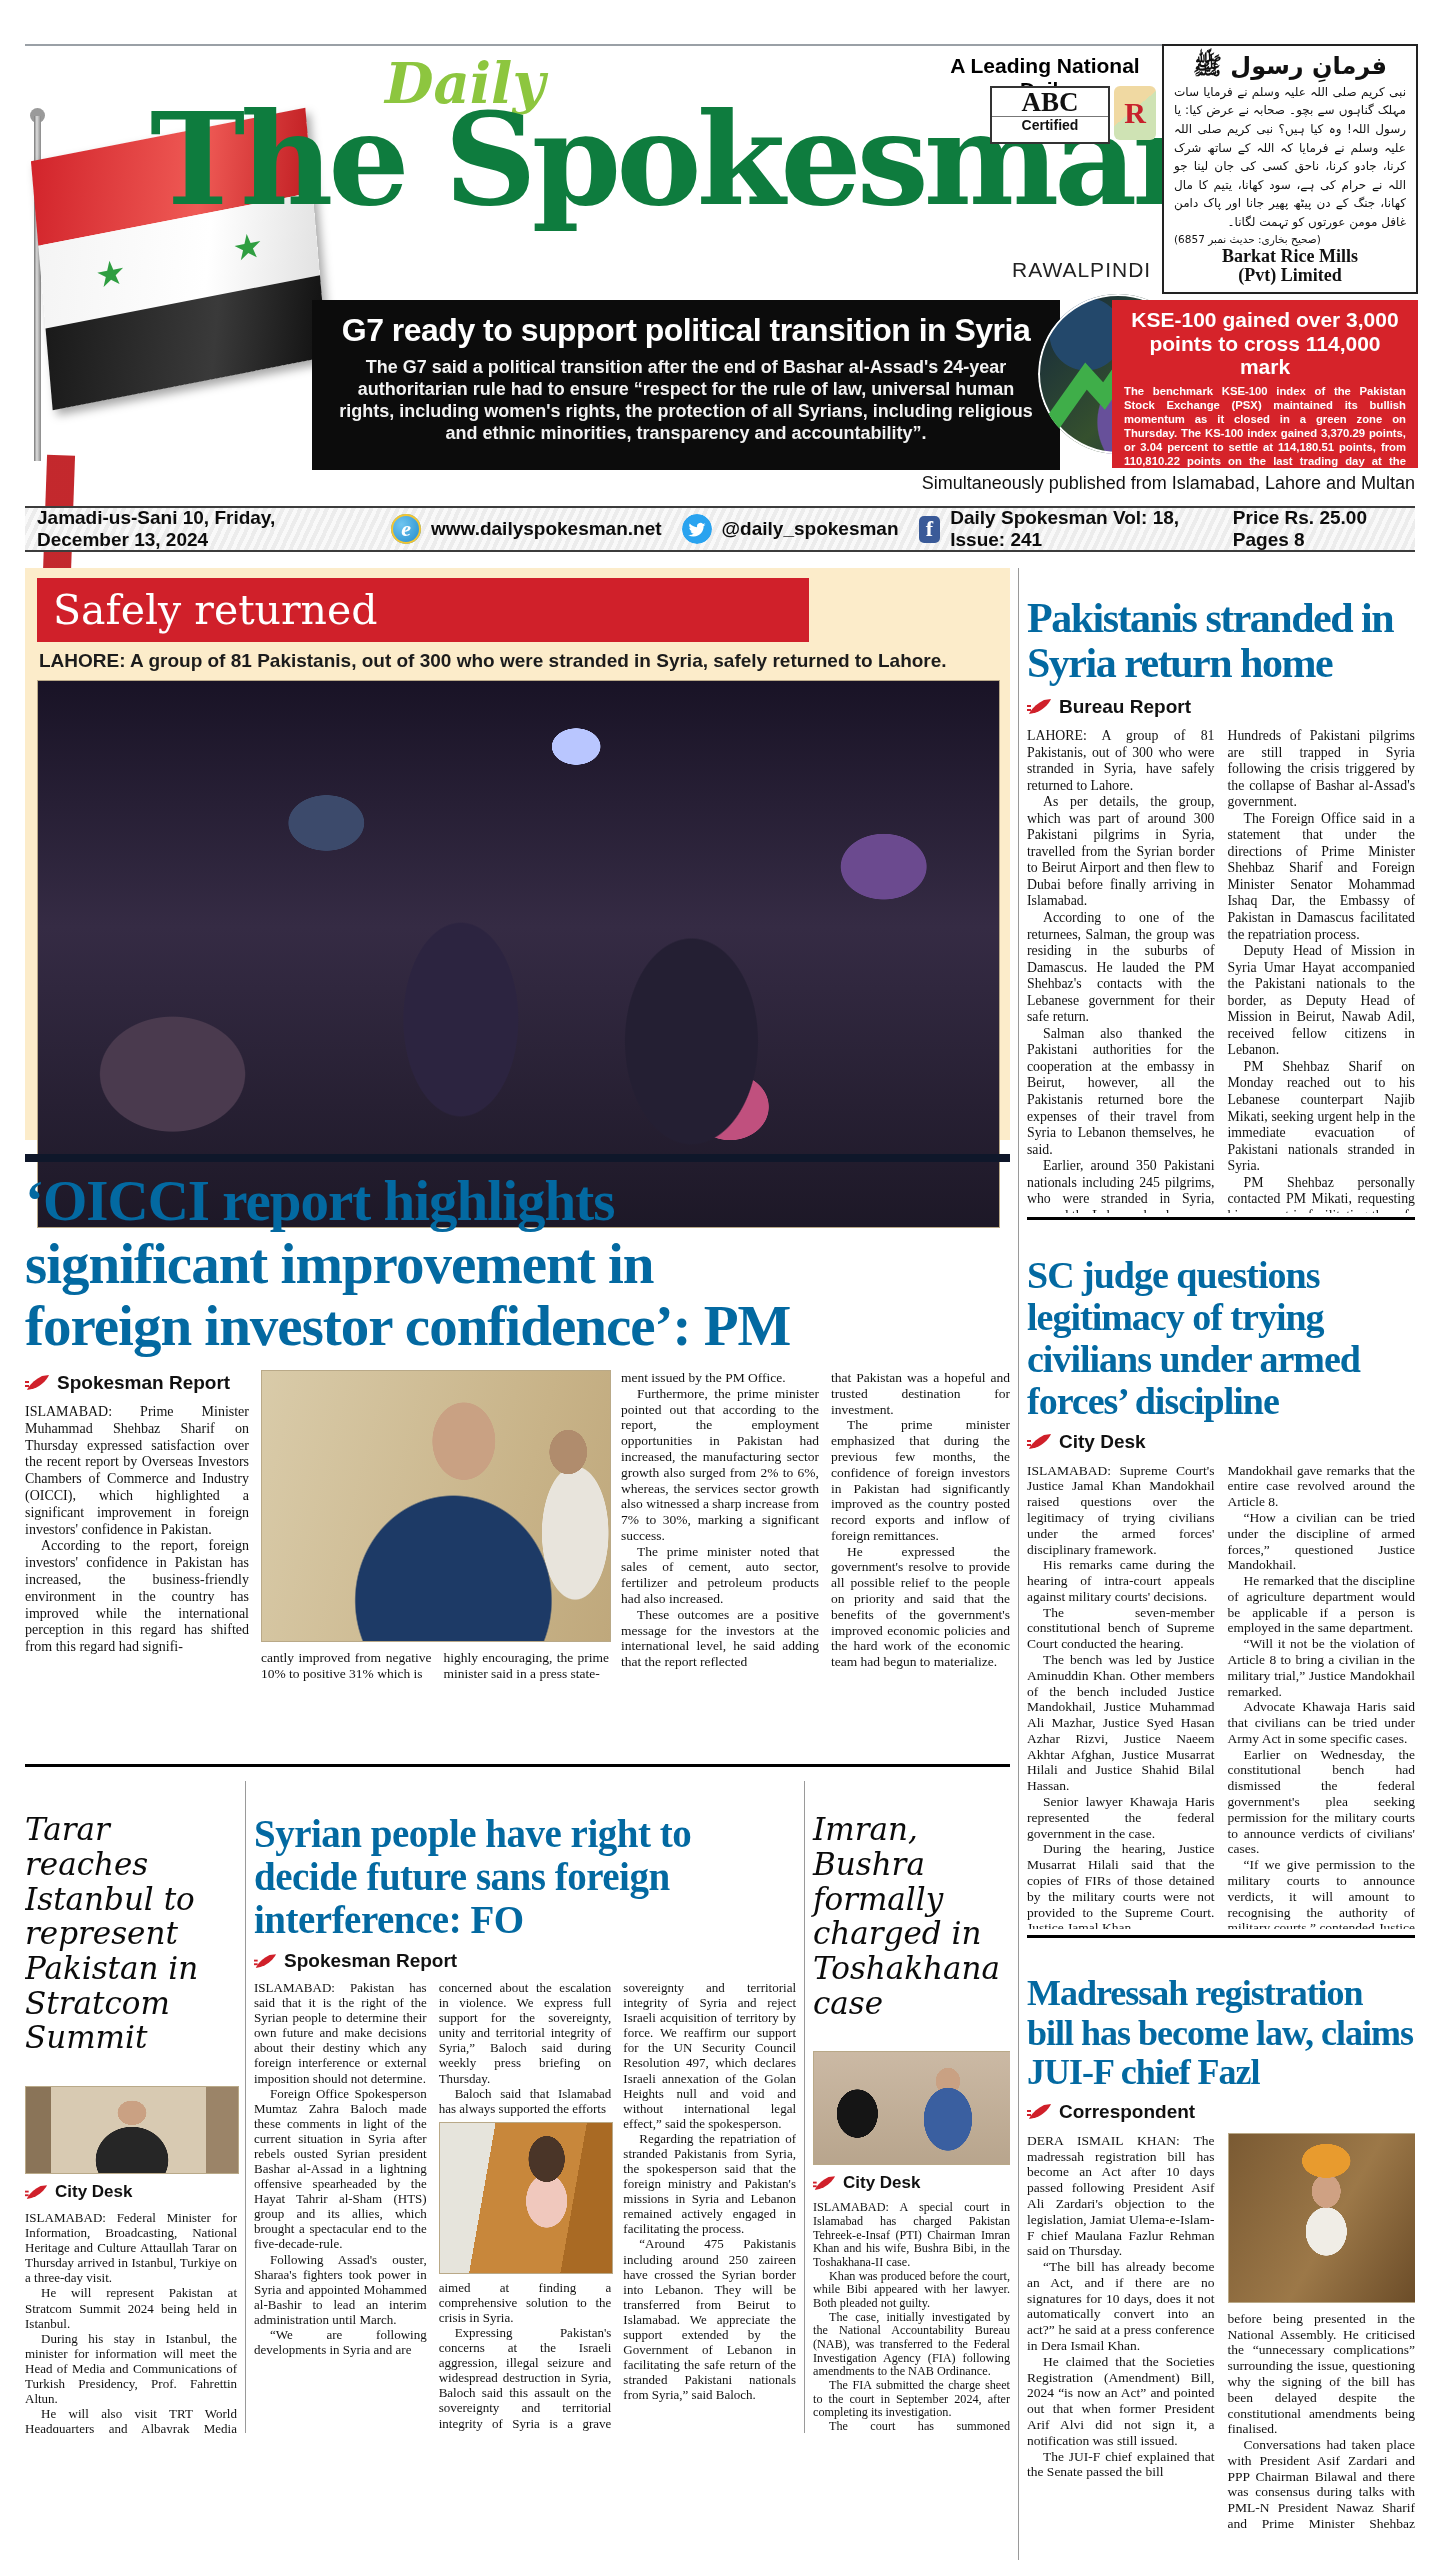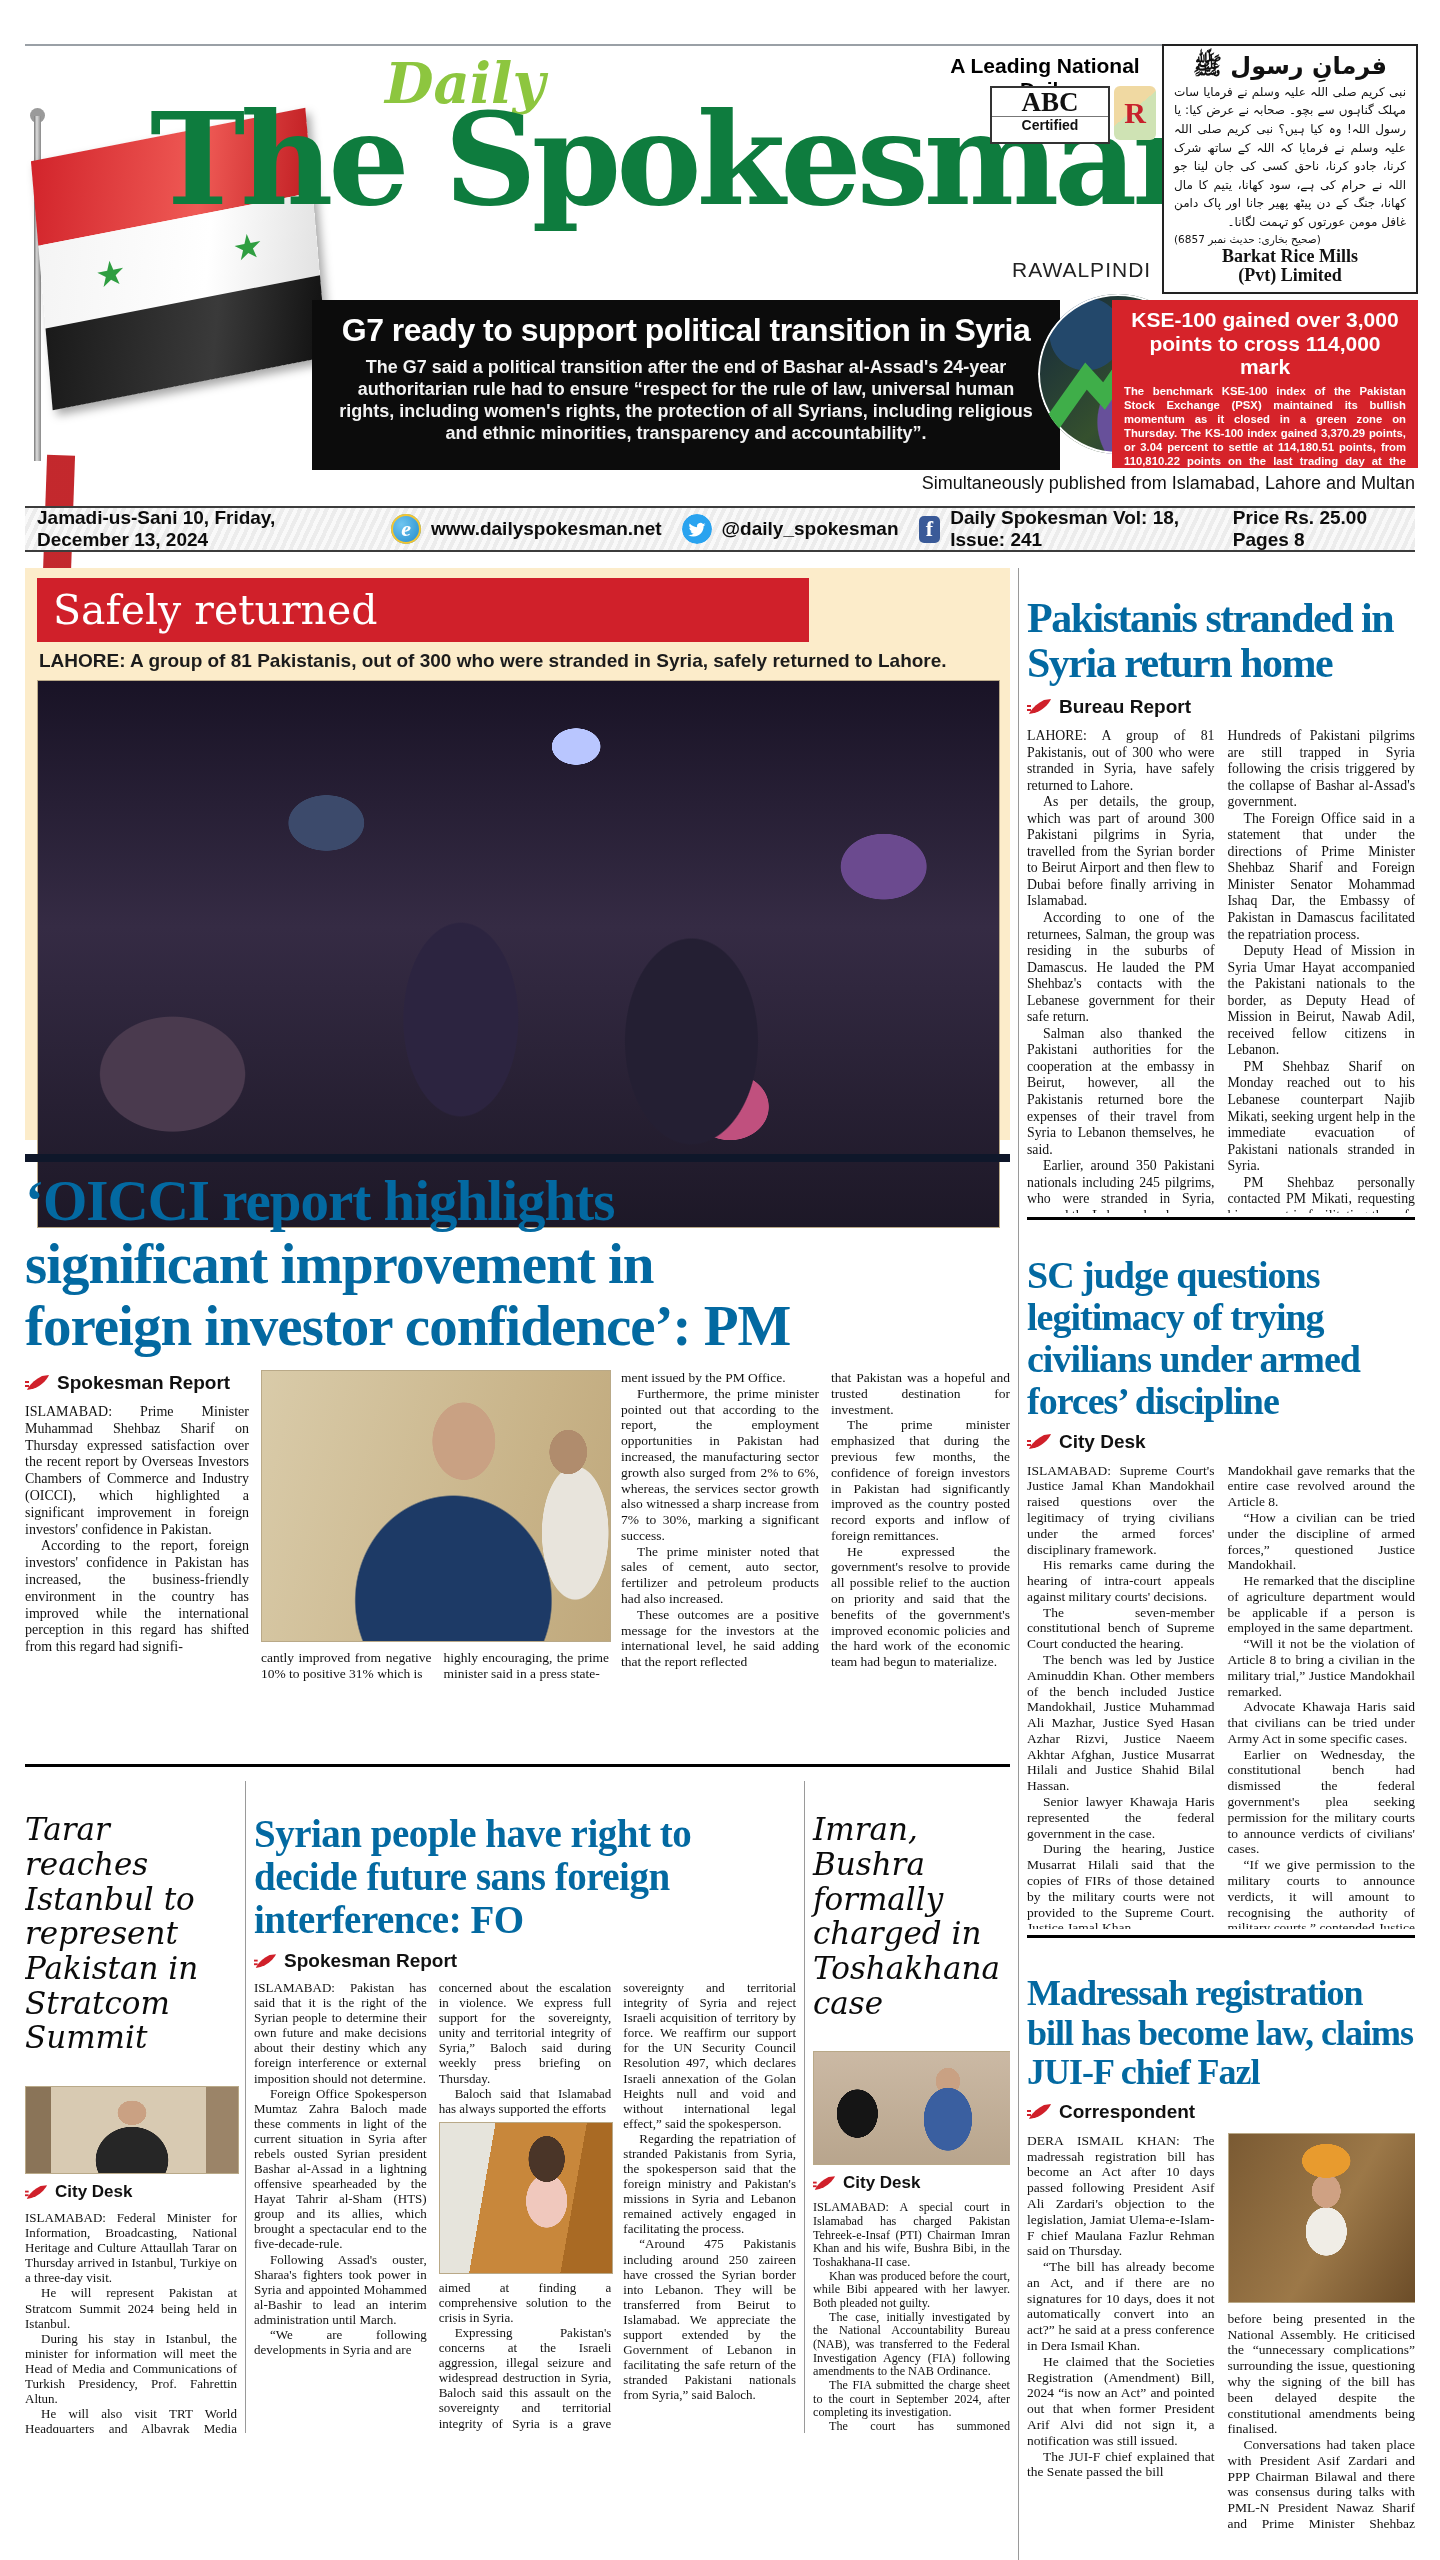--- a/index.html
+++ b/index.html
@@ -314,21 +314,21 @@
           </div>
           <div class="col o2 bt135">
             <p>ment issued by the PM Office.</p>
             <p>Furthermore, the prime minister pointed out that according to the report, the employment opportunities in Pakistan had increased, the manufacturing sector growth also surged from 2% to 6%, whereas, the services sector growth also witnessed a sharp increase from 7% to 30%, marking a significant success.</p>
             <p>The prime minister noted that sales of cement, auto sector, fertilizer and petroleum products had also increased.</p>
             <p>These outcomes are a positive message for the investors at the international level, he said adding that the report reflected</p>
           </div>
           <div class="col o3 bt135">
             <p>that Pakistan was a hopeful and trusted destination for investment.</p>
             <p>The prime minister emphasized that during the previous few months, the confidence of foreign investors in Pakistan had significantly improved as the country posted record exports and inflow of foreign remittances.</p>
-            <p>He expressed the government's resolve to provide all possible relief to the auction on priority and said that the benefits of the government's improved economic policies and the hard work of the economic team had begun to materialize.</p>
+            <p>He expressed the government's resolve to provide all possible relief to the people on priority and said that the benefits of the government's improved economic policies and the hard work of the economic team had begun to materialize.</p>
           </div>
         </div>
       </section>
 
       <div class="bottomrow">
 
         <section class="tarar">
           <h3 class="ital-hl">Tarar reaches Istanbul to represent Pakistan in Stratcom Summit</h3>
           <div class="photo tarar-photo"></div>
           <div class="byline">

